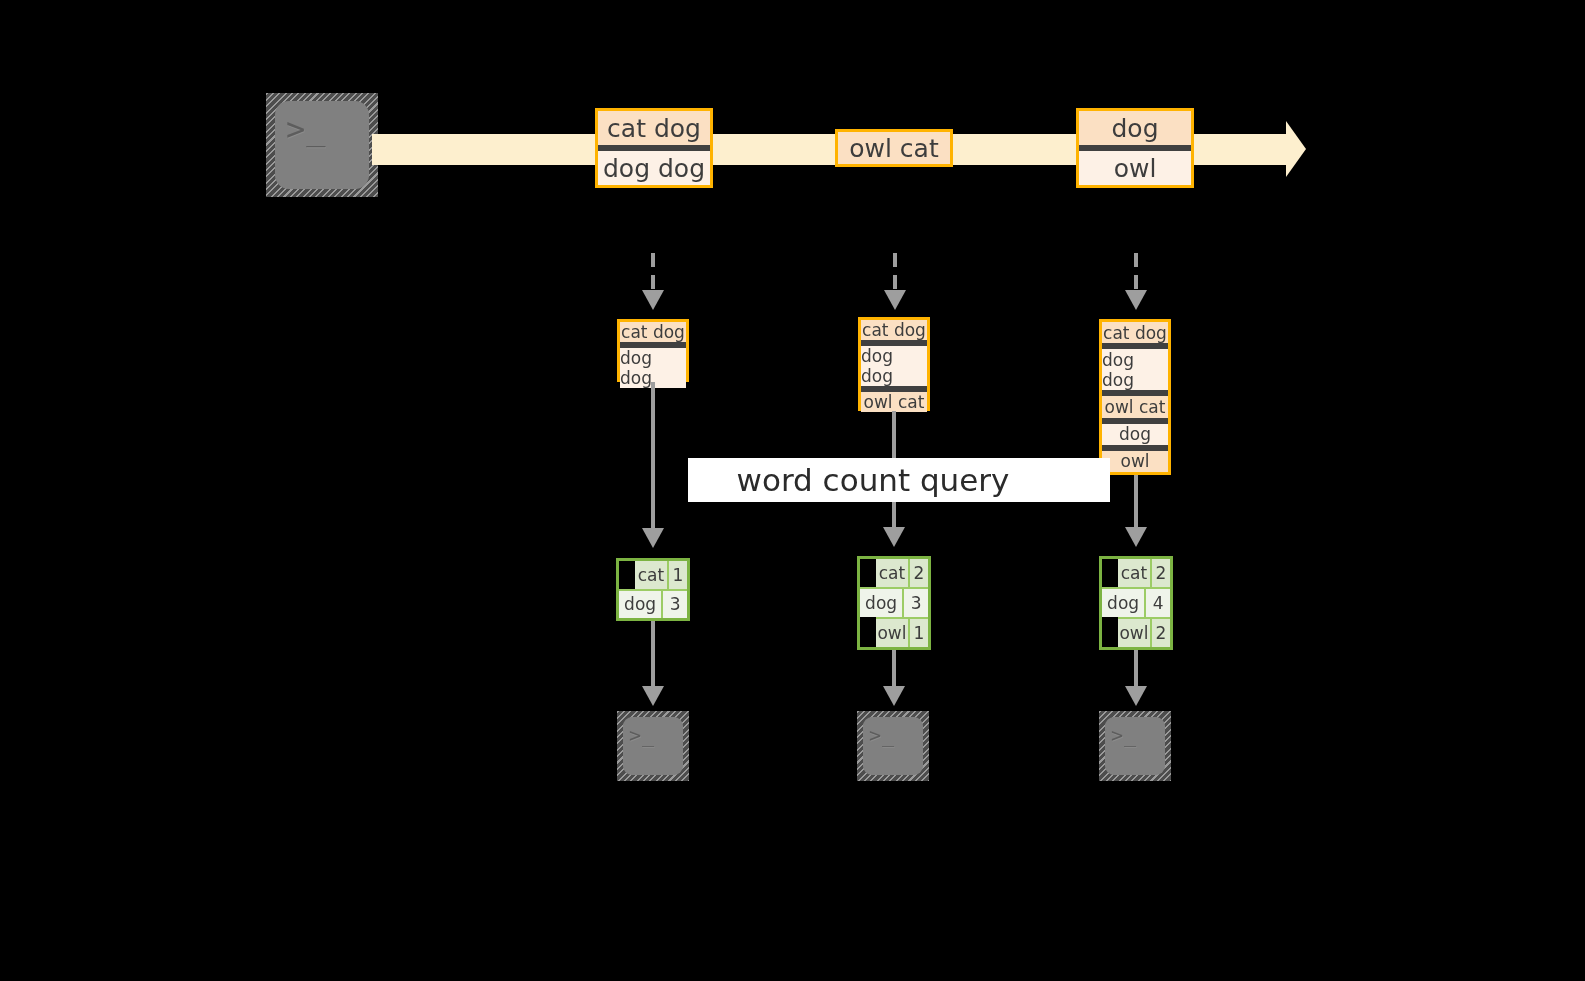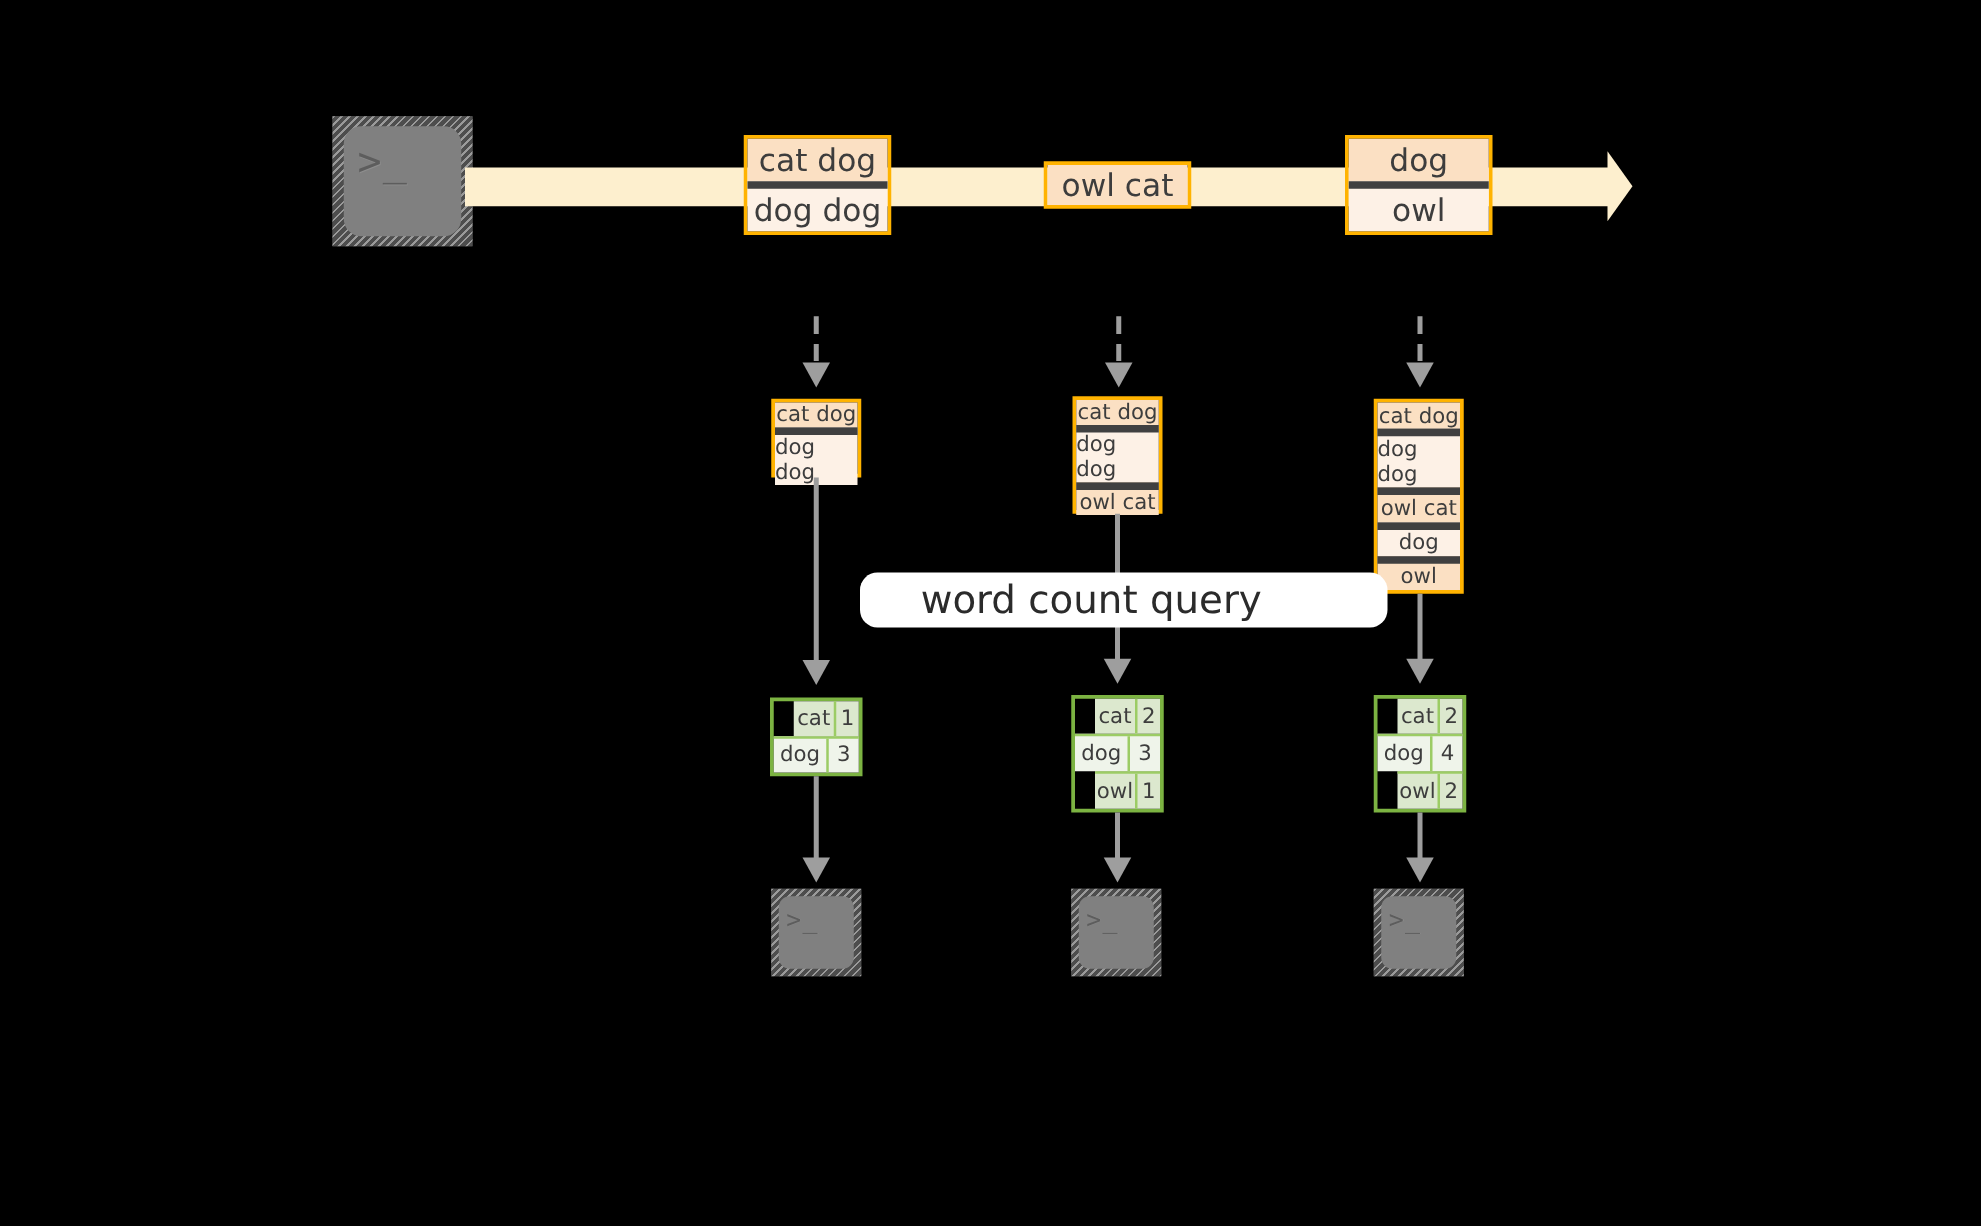--- a/index.html
+++ b/index.html
@@ -126,21 +126,20 @@
   .querylabel {
     position: absolute;
     background: #FFFFFF;
     display: flex;
     align-items: center;
     justify-content: center;
     color: #2b2b2b;
     font-size: 31px;
     box-sizing: border-box;
     padding-right: 52px;
-    border-radius: 14px;
   }
 </style>
 </head>
 <body>
 
 <div class="stage">
 
   <div class="term term-big" style="left:266px; top:93px; width:112px; height:104px;">
     <div class="term-inner"></div>
     <div class="term-glyph">&gt;_</div>

